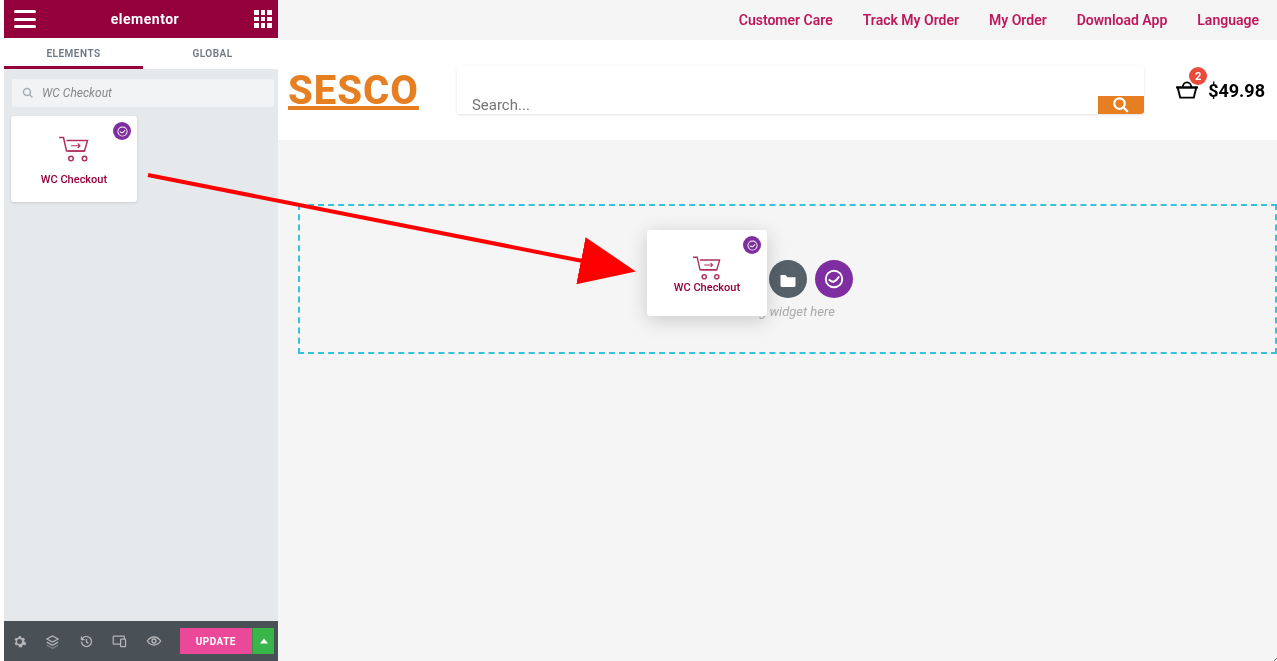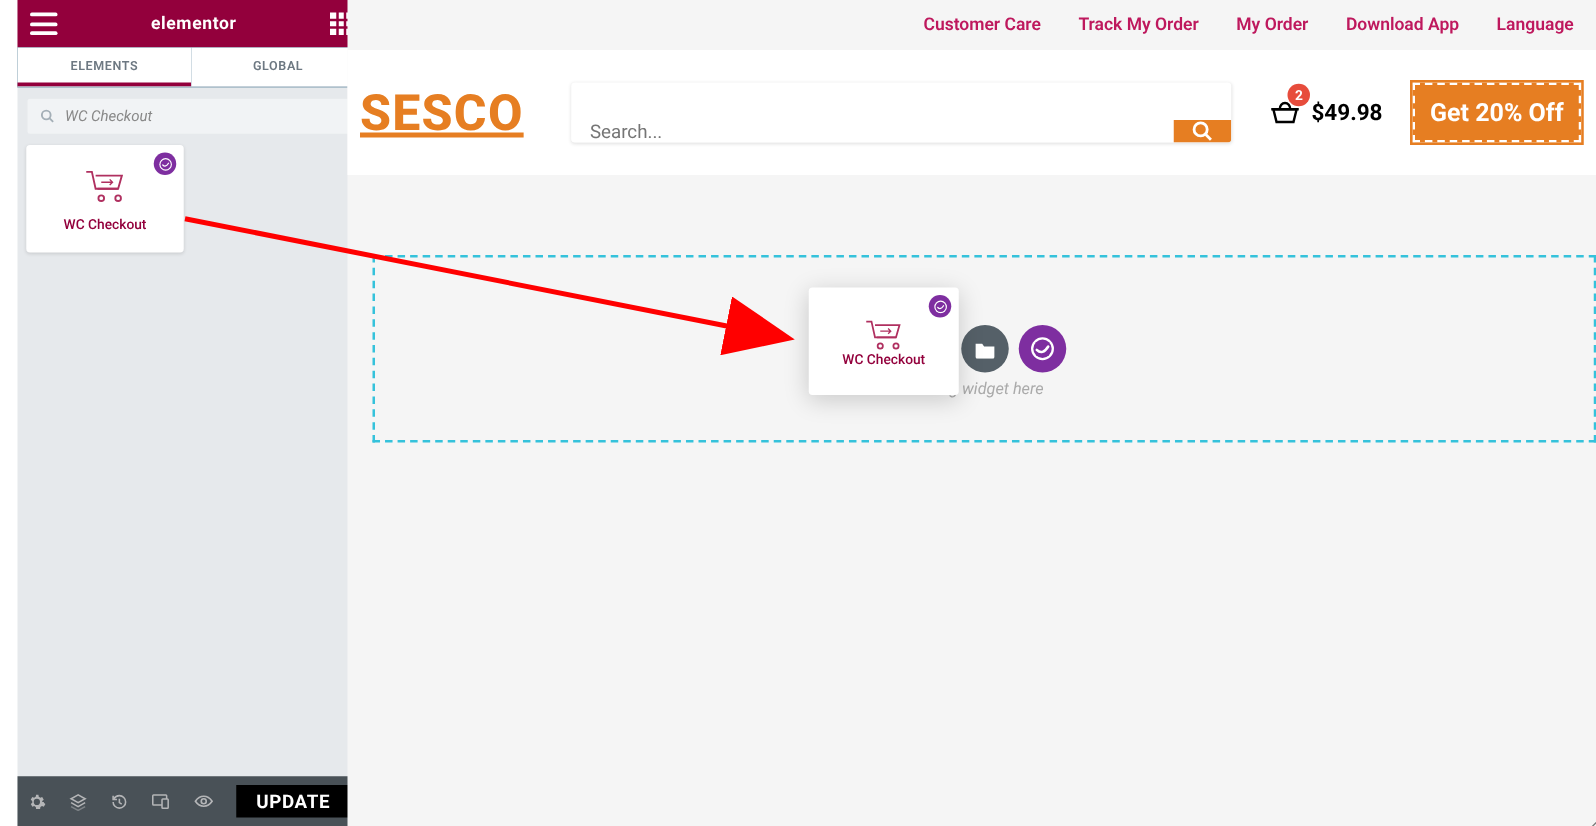--- a/index.html
+++ b/index.html
@@ -1,19 +1,19 @@
 <!DOCTYPE html>
 <html><head>
   <meta charset="utf-8">
   <style>
     * { margin: 0; padding: 0; box-sizing: border-box; font-family: -apple-system, BlinkMacSystemFont, "Segoe UI", Roboto, Arial, sans-serif; }
     body { width: 1277px; height: 661px; background: #fff; overflow: hidden; position: relative; }
 
     
-    .panel { position: absolute; left: 14px; top: 0; width: 278px; height: 661px; background: #e6e9ec; display: flex; flex-direction: column; }
+    .panel { position: absolute; left: 4px; top: 0; width: 278px; height: 661px; background: #e6e9ec; display: flex; flex-direction: column; }
     .panel-header { height: 38px; background: #93003c; display: flex; align-items: center; justify-content: space-between; padding: 0 10px; }
     .hamburger { width: 22px; height: 18px; display: flex; flex-direction: column; justify-content: space-between; cursor: pointer; }
     .hamburger span { display: block; height: 3px; background: #fff; border-radius: 2px; }
     .panel-title { color: #fff; font-size: 14px; font-weight: 700; letter-spacing: 0.5px; }
     .apps-grid { width: 18px; height: 18px; display: grid; grid-template-columns: repeat(3,1fr); grid-template-rows: repeat(3,1fr); gap: 2px; cursor: pointer; }
     .apps-grid span { background: #fff; display: block; }
 
     .panel-tabs { display: flex; background: #0c4a6e; height: 32px; border-bottom: 1px solid #e6e9ec; }
     .panel-tab { flex: 1; text-align: center; font-size: 10px; letter-spacing: 0.5px; color: #6d7882; line-height: 32px; font-weight: 600; cursor: pointer; background: #fff; }
     .panel-tab.active { border-bottom: 3px solid #93003c; color: #6d7882; }
@@ -26,21 +26,21 @@
     .widgets-area { padding: 0 7px; }
     .widget-card { width: 126px; height: 86px; background: #fff; border-radius: 3px; box-shadow: 0 1px 3px rgba(0,0,0,.12); position: relative; display: flex; flex-direction: column; align-items: center; justify-content: center; cursor: move; }
     .widget-card .badge { position: absolute; top: 6px; right: 6px; width: 18px; height: 18px; border-radius: 50%; background: #7e2ea0; display: flex; align-items: center; justify-content: center; }
     .widget-card .badge svg { }
     .widget-icon { margin-bottom: 10px; }
     .widget-label { font-size: 11px; color: #93003c; font-weight: 500; }
 
     .panel-footer { margin-top: auto; height: 40px; background: #495157; display: flex; align-items: center; padding: 0 8px; gap: 18px; }
     .pf-icon { width: 18px; height: 18px; display: flex; align-items: center; justify-content: center; color: #b4b5b7; cursor: pointer; }
     .update-cluster { margin-left: auto; display: flex; }
-    .update-btn { height: 26px; background: #000000; color: #fff; border: none; font-size: 15px; font-weight: 700; letter-spacing: 0.5px; padding: 0 16px; cursor: pointer; }
+    .update-btn { height: 26px; background: #ec4899; color: #fff; border: none; font-size: 10px; font-weight: 700; letter-spacing: 0.5px; padding: 0 16px; cursor: pointer; }
     .update-caret-btn { height: 26px; width: 22px; background: #39b54a; border: none; border-left: 1px solid rgba(0,0,0,.15); display: flex; align-items: center; justify-content: center; cursor: pointer; }
 
     .panel-collapse { position: absolute; left: 278px; top: 316px; width: 12px; height: 30px; background: #e6e9ec; display: flex; align-items: center; justify-content: center; cursor: pointer; }
 
     
     .preview { position: absolute; left: 278px; top: 0; right: 0; bottom: 0; background: #f5f5f5; }
 
     .topnav { height: 40px; display: flex; align-items: center; justify-content: flex-end; gap: 30px; padding: 0 18px; font-size: 14px; font-weight: 600; color: #000; }
     .topnav a { color: #be185d; text-decoration: none; cursor: pointer; }
 
@@ -207,21 +207,20 @@
     <div class="cart-wrap">
       <div class="cart-badge">2</div>
       <svg width="26" height="22" viewBox="0 0 30 26" fill="none" stroke="#000" stroke-width="2.3">
           <path d="M4 10 h22 l-3 12 H7 z"></path>
           <path d="M10 10 a5 6 0 0 1 10 0"></path>
           <line x1="2" y1="10" x2="28" y2="10"></line>
         </svg>
       <span class="cart-total">$49.98</span>
     </div>
 
-    <button class="promo-btn">Get 20% Off</button>
   </div>
 
   <section class="dropzone">
     <div class="circle add">
       <svg width="16" height="16" viewBox="0 0 24 24" stroke="#d5a0aa" stroke-width="3">
           <line x1="12" y1="4" x2="12" y2="20"></line>
           <line x1="4" y1="12" x2="20" y2="12"></line>
         </svg>
     </div>
     <div class="circle folder">

